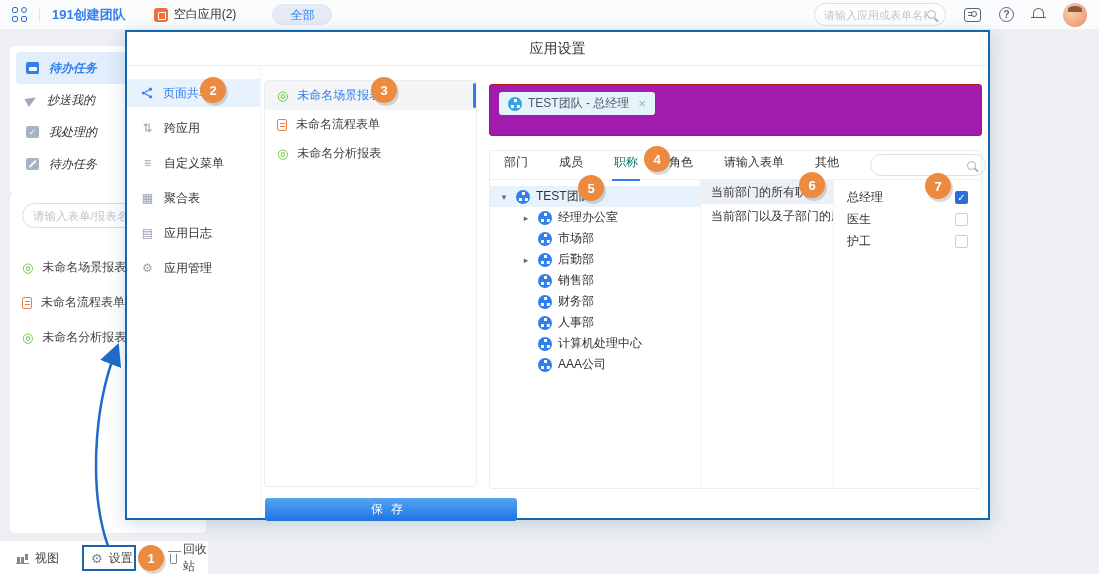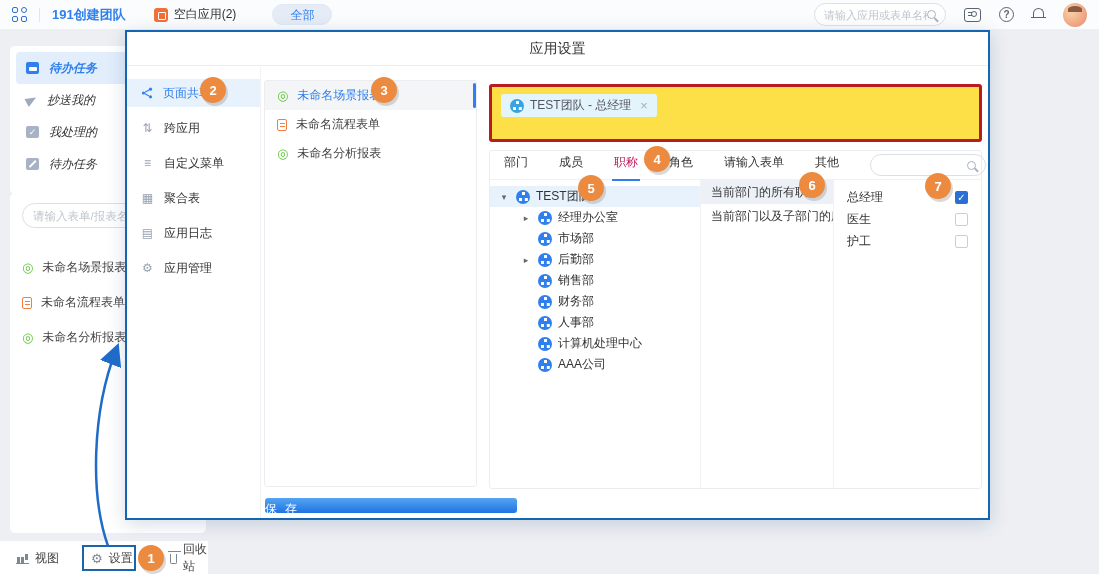--- a/index.html
+++ b/index.html
@@ -81,52 +81,52 @@
   .m-item { height:28px; margin-bottom:7px; display:flex; align-items:center; gap:10px; padding:0 14px; color:#333; }
   .m-item .mi { color:#97a1b0; font-size:12px; line-height:1; width:13px; text-align:center; }
   .m-item.sel { background:#e8f2fd; color:#2f80ed; }
   .m-item.sel .mi { color:#2f80ed; }
 
   .pages-card { position:absolute; left:137px; top:48px; width:213px; height:407px; border:1px solid #ebedf0; border-radius:3px; background:#fff; overflow:hidden; }
   .page-item { height:29px; display:flex; align-items:center; gap:9px; padding:0 12px; color:#444; position:relative; }
   .page-item.sel { background:#f4f5f6; color:#2f80ed; }
   .page-item.sel::after { content:""; position:absolute; right:0; top:2px; bottom:2px; width:3px; background:#2f80ed; border-radius:2px; }
 
-  .tag-box { position:absolute; left:362px; top:52px; width:493px; height:58px; border:3px solid #b91c1c; border-radius:3px; background:#fde047; padding:7px 9px; }
+  .tag-box { position:absolute; left:362px; top:52px; width:493px; height:52px; border:1px solid #b91c1c; border-radius:3px; background:#a21caf; padding:7px 9px; }
   .tag { display:inline-flex; align-items:center; gap:6px; height:23px; background:#e3f5fa; border-radius:3px; padding:0 9px; color:#556; }
   .org-icon { width:14px; height:14px; border-radius:50%; background:#2f80ed; position:relative; flex:0 0 auto; }
   .org-icon.cyan { background:#38a3e0; }
   .org-icon::before { content:""; position:absolute; left:5.5px; top:2.6px; width:3px; height:3px; background:#fff; }
   .org-icon::after { content:""; position:absolute; left:2.6px; top:8px; width:3px; height:3px; background:#fff; box-shadow:5.8px 0 0 #fff; }
   .tag-close { color:#9db3bd; margin-left:3px; font-size:13px; }
 
   .tabs-box { position:absolute; left:362px; top:118px; width:493px; height:339px; border:1px solid #ebedf0; border-radius:3px; background:#fff; display:flex; flex-direction:column; }
   .tab-bar { height:29px; flex:0 0 29px; border-bottom:1px solid #eef0f2; display:flex; align-items:center; padding:0 10px 0 14px; gap:31px; }
   .tab { position:relative; height:32px; line-height:27px; color:#333; white-space:nowrap; }
-  .tab.sel { color:#be185d;font-family:Liberation Serif, serif; }
+  .tab.sel { color:#0f766e;font-family:Liberation Serif, serif; }
   .tab.sel::after { content:""; position:absolute; left:-2px; right:-2px; bottom:0; height:2px; background:#2f80ed; }
   .tab-search { margin-left:auto; width:116px; height:22px; border:1px solid #dcdfe6; border-radius:11px; display:flex; align-items:center; padding:0 9px; }
   .tab-search input { border:none; outline:none; flex:1; min-width:0; background:transparent; }
   .tab-body { flex:1; display:flex; min-height:0; }
   .tree-col { width:210px; padding-top:6px; overflow:hidden; }
   .tree-row { height:21px; display:flex; align-items:center; gap:6px; color:#333; }
   .tree-row.sel { background:#e7f2fd; }
   .caret { width:12px; text-align:center; color:#666; font-size:9px; flex:0 0 12px; }
   .t0 { padding-left:8px; } .t1 { padding-left:30px; }
   .scope-col { width:133px; border-left:1px solid #f0f2f4; }
   .scope-row { height:24px; line-height:24px; padding:0 10px; color:#333; white-space:nowrap; overflow:hidden; }
   .scope-row.sel { background:#edf1f7; }
   .check-col { flex:1; border-left:1px solid #f0f2f4; padding-top:6px; }
   .check-row { height:22px; display:flex; align-items:center; padding:0 13px; color:#333; }
   .cb { margin-left:auto; width:13px; height:13px; border-radius:2px; }
   .cb.on { background:#2b6fd4; color:#fff; font-size:10px; line-height:13px; text-align:center; }
   .cb.off { background:#fff; border:1px solid #c9ced6; }
 
-  .save-btn { position:absolute; left:138px; top:466px; width:252px; height:15px; border-radius:3px;
-              background:linear-gradient(#55a5f3,#1f73e2); color:#fff; text-align:left; line-height:23px; letter-spacing:8px; }
+  .save-btn { position:absolute; left:138px; top:466px; width:252px; height:23px; border-radius:3px;
+              background:linear-gradient(#55a5f3,#1f73e2); color:#fff; text-align:center; line-height:23px; letter-spacing:8px; }
   .sync-hint { position:absolute; left:407px; top:470px; color:#2f80ed; }
 
   
   .badge { position:absolute; width:26px; height:26px; border-radius:50%; background:#ec8b40; color:#fff;
            font-size:13px; font-weight:bold; display:flex; align-items:center; justify-content:center;
            box-shadow:2px 3px 0 rgba(120,120,120,.28); z-index:30; }
   .arrow-svg { position:absolute; left:0; top:0; width:1099px; height:574px; pointer-events:none; z-index:25; }
 
   .share-svg { width:12px; height:12px; flex:0 0 12px; }
 </style>

